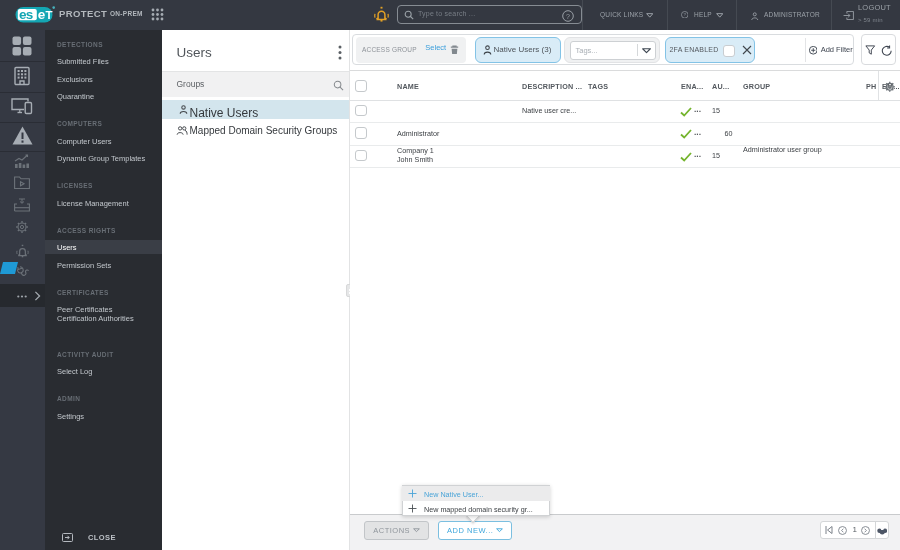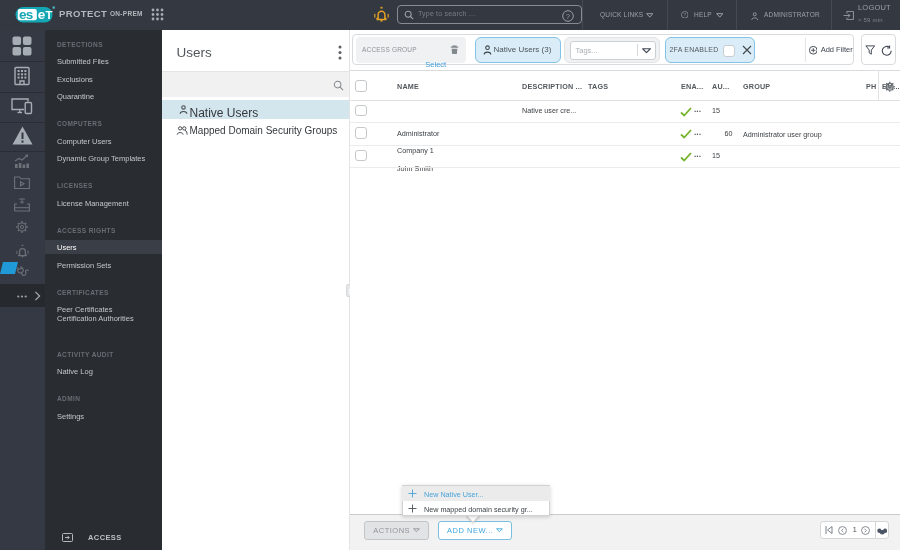--- a/index.html
+++ b/index.html
@@ -223,39 +223,40 @@
   <div class="mhead" style="top:152px">LICENSES</div>
   <div class="mitem" style="top:168.5px">License Management</div>
   <div class="mhead" style="top:196.5px">ACCESS RIGHTS</div>
   <div class="abs" style="left:0;top:210px;width:116.5px;height:13.5px;background:#3a3e46;"></div>
   <div class="mitem" style="top:213px;color:#fdfdfd;">Users</div>
   <div class="mitem" style="top:230.5px">Permission Sets</div>
   <div class="mhead" style="top:258.5px">CERTIFICATES</div>
   <div class="mitem" style="top:275px">Peer Certificates</div>
   <div class="mitem" style="top:284px">Certification Authorities</div>
   <div class="mhead" style="top:320.5px">ACTIVITY AUDIT</div>
-  <div class="mitem" style="top:337px">Native Log</div>
+  <div class="mitem" style="top:337px">Select Log</div>
   <div class="mhead" style="top:365px">ADMIN</div>
   <div class="mitem" style="top:381.5px">Settings</div>
   <svg class="abs" style="left:17px;top:502.5px" width="11" height="9" viewBox="0 0 11 9">
     <rect x="0.5" y="0.5" width="10" height="8" rx="1" stroke="#b4b9bf" fill="none" stroke-width="1"></rect>
     <path d="M3 4.5 L7 4.5 M5.5 2.8 L7.2 4.5 L5.5 6.2" stroke="#b4b9bf" fill="none" stroke-width="1"></path>
   </svg>
-  <div class="abs" style="left:43px;top:503px;color:#bcc1c6;font-size:7.5px;font-weight:bold;letter-spacing:0.4px;">ACCESS</div>
+  <div class="abs" style="left:43px;top:503px;color:#bcc1c6;font-size:7.5px;font-weight:bold;letter-spacing:0.4px;">CLOSE</div>
 </div>
 <div id="panel">
   <div class="abs" style="left:15px;top:15px;color:#50555a;font-size:13.5px;">Users</div>
   <svg class="abs" style="left:176px;top:15px" width="4" height="15" viewBox="0 0 4 15">
     <g fill="#5a5f64">
         <circle cx="2" cy="2" r="1.5"></circle>
         <circle cx="2" cy="7.5" r="1.5"></circle>
         <circle cx="2" cy="13" r="1.5"></circle>
       </g>
   </svg>
   <div class="abs" style="left:0;top:41px;width:187px;height:26px;background:#f1f1f2;border-top:1px solid #e3e4e5;"></div>
+  <div class="abs" style="left:15px;top:41px;width:100px;height:26px;line-height:26px;color:#5e6266;font-size:8.5px;">Groups</div>
   <svg class="abs" style="left:171px;top:50px" width="11" height="11" viewBox="0 0 12 12">
     <circle cx="5" cy="5" r="3.6" stroke="#85898d" stroke-width="1.1" fill="none"></circle>
     <line x1="7.7" y1="7.7" x2="11" y2="11" stroke="#85898d" stroke-width="1.1"></line>
   </svg>
   <div class="abs" style="left:0;top:70px;width:187px;height:19px;background:#d3e5ed;"></div>
   <svg class="abs" style="left:17px;top:75px" width="9" height="9" viewBox="0 0 12 12">
     <circle cx="6" cy="3.2" r="2.3" stroke="#44484c" stroke-width="1.4" fill="none"></circle>
     <path d="M1.6 11.5 C1.6 7.6 10.4 7.6 10.4 11.5" stroke="#44484c" stroke-width="1.4" fill="none"></path>
   </svg>
   <div class="abs" style="left:28px;top:75.5px;color:#35393d;font-size:12px;white-space:nowrap;">Native Users</div>
@@ -270,21 +271,21 @@
 <div id="panelborder"></div>
 <div class="abs" style="left:345.5px;top:284px;width:6.5px;height:13px;background:#e6e7e8;border-radius:2px;border:0.5px solid #d8d9da;">
   <div style="position:absolute;left:2px;top:3.5px;width:2px;height:2px;background:#fff;"></div>
   <div style="position:absolute;left:2px;top:7px;width:2px;height:2px;background:#fff;"></div>
 </div>
 <div id="content">
 
   <div class="abs" style="left:2.5px;top:4px;width:502px;height:31px;border:1px solid #d9dcdf;border-radius:4px;background:#fff;"></div>
   <div class="abs" style="left:6.5px;top:7px;width:110px;height:25.5px;background:#f0f1f2;border-radius:4px;"></div>
   <div class="abs" style="left:12.5px;top:7px;height:25.5px;line-height:25.5px;color:#8d9298;font-size:6.5px;letter-spacing:0.2px;">ACCESS GROUP</div>
-  <div class="abs" style="left:75.8px;top:22px;height:40px;line-height:25.5px;color:#3b9fdc;font-size:7.5px;">Select</div>
+  <div class="abs" style="left:75.8px;top:5px;height:40px;line-height:25.5px;color:#3b9fdc;font-size:7.5px;">Select</div>
   <svg class="abs" style="left:100.5px;top:15px" width="9" height="10" viewBox="0 0 11 12">
     <path d="M1 2.5 L10 2.5 M3.5 2.5 L3.5 1 L7.5 1 L7.5 2.5" stroke="#81888e" stroke-width="1.3" fill="none"></path>
     <path d="M2 4.5 L2.6 11 L8.4 11 L9 4.5 Z" fill="#81888e"></path>
   </svg>
   <div class="abs" style="left:125.5px;top:7px;width:86px;height:26px;background:#d9ecf7;border:1px solid #83c3e6;border-radius:6px;"></div>
   <svg class="abs" style="left:133px;top:15px" width="9" height="10" viewBox="0 0 12 13">
     <circle cx="6" cy="3.4" r="2.4" stroke="#3e444a" stroke-width="1.4" fill="none"></circle>
     <path d="M1.6 12.5 C1.6 8.3 10.4 8.3 10.4 12.5" stroke="#3e444a" stroke-width="1.4" fill="none"></path>
   </svg>
   <div class="abs" style="left:144px;top:7px;height:26px;line-height:26px;color:#4e545a;font-size:8px;">Native Users (3)</div>
@@ -348,24 +349,24 @@
   <div class="celltxt" style="left:344.5px;top:74px;font-size:8.5px;font-weight:bold;color:#55595d;">...</div>
   <div class="celltxt" style="left:362.5px;top:76px;">15</div>
   <div class="rowline" style="top:92px;"></div>
   <div class="cb" style="left:5.5px;top:97px;"></div>
   <div class="celltxt" style="left:47.5px;top:98.5px;">Administrator</div>
   <svg class="abs" style="left:330.5px;top:99px" width="12" height="10" viewBox="0 0 12 10">
       <path d="M1 5.5 L4.2 8.5 L11 1" stroke="#74b42d" stroke-width="1.8" fill="none"></path>
     </svg>
   <div class="celltxt" style="left:344.5px;top:96.5px;font-size:8.5px;font-weight:bold;color:#55595d;">...</div>
   <div class="celltxt" style="left:360px;top:98.5px;padding-left:15px;">60</div>
-  <div class="celltxt" style="left:393.5px;top:100px;">Administrator user group</div>
+  <div class="celltxt" style="left:393.5px;top:115px;">Administrator user group</div>
   <div class="rowline" style="top:114.5px;"></div>
   <div class="cb" style="left:5.5px;top:119.5px;"></div>
-  <div class="celltxt" style="left:47.5px;top:134px;text-align:center;">John Smith</div>
+  <div class="celltxt" style="left:47.5px;top:125px;text-align:center;">John Smith</div>
   <svg class="abs" style="left:330.5px;top:121.5px" width="12" height="10" viewBox="0 0 12 10">
       <path d="M1 5.5 L4.2 8.5 L11 1" stroke="#74b42d" stroke-width="1.8" fill="none"></path>
     </svg>
   <div class="celltxt" style="left:344.5px;top:119px;font-size:8.5px;font-weight:bold;color:#55595d;">...</div>
   <div class="celltxt" style="left:362.5px;top:121px;">15</div>
   <div class="rowline" style="top:137px;"></div>
 
   <div class="abs" style="left:0;top:484px;width:550.5px;height:36px;background:#f2f2f3;border-top:1px solid #c9cbcd;"></div>
   <div class="abs" style="left:14.5px;top:491px;width:65px;height:19px;background:#e2e3e4;border:1px solid #c2c5c8;border-radius:3px;text-align:center;line-height:17px;color:#8f959b;font-size:7.5px;letter-spacing:0.5px;">ACTIONS <svg width="7" height="5" viewBox="0 0 9 6" style="vertical-align:0.5px">
         <path d="M0.8 0.8 L4.5 4.5 L8.2 0.8 Z" fill="none" stroke="#8f959b" stroke-width="1.2" stroke-linejoin="round"></path>

